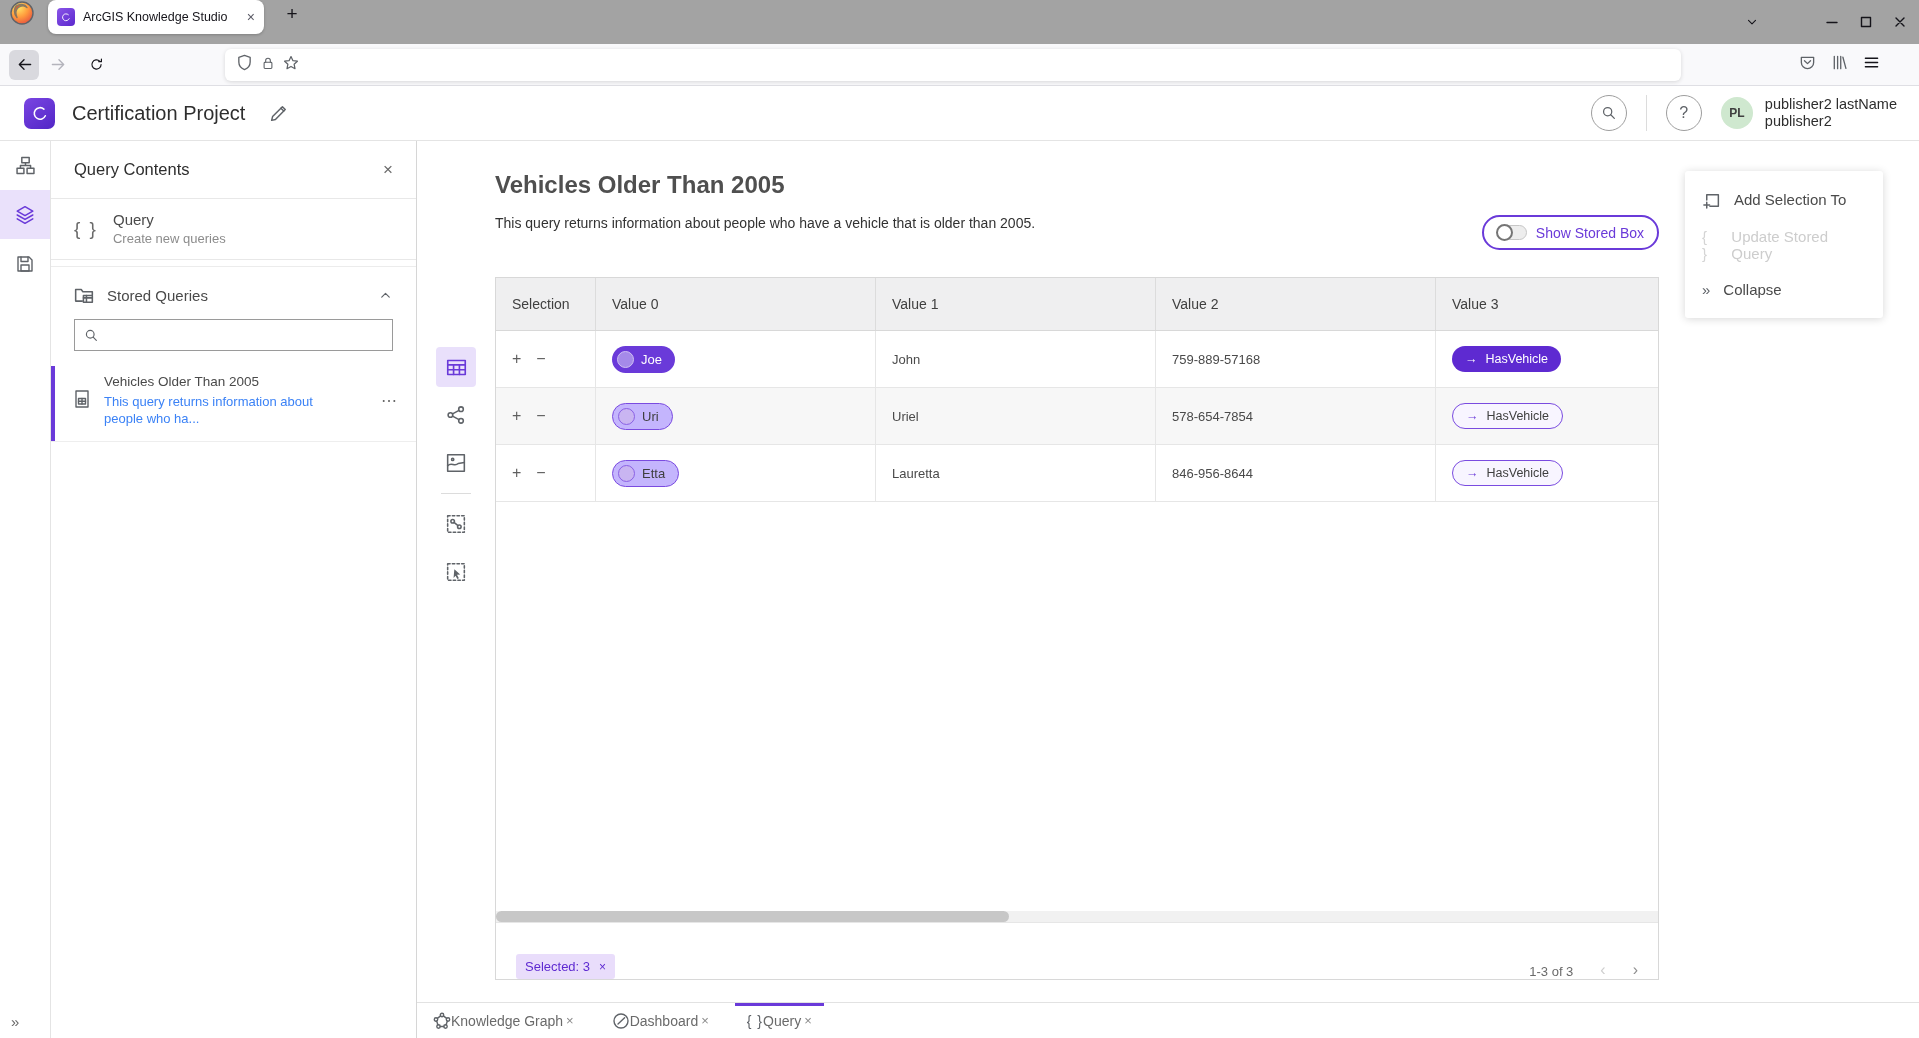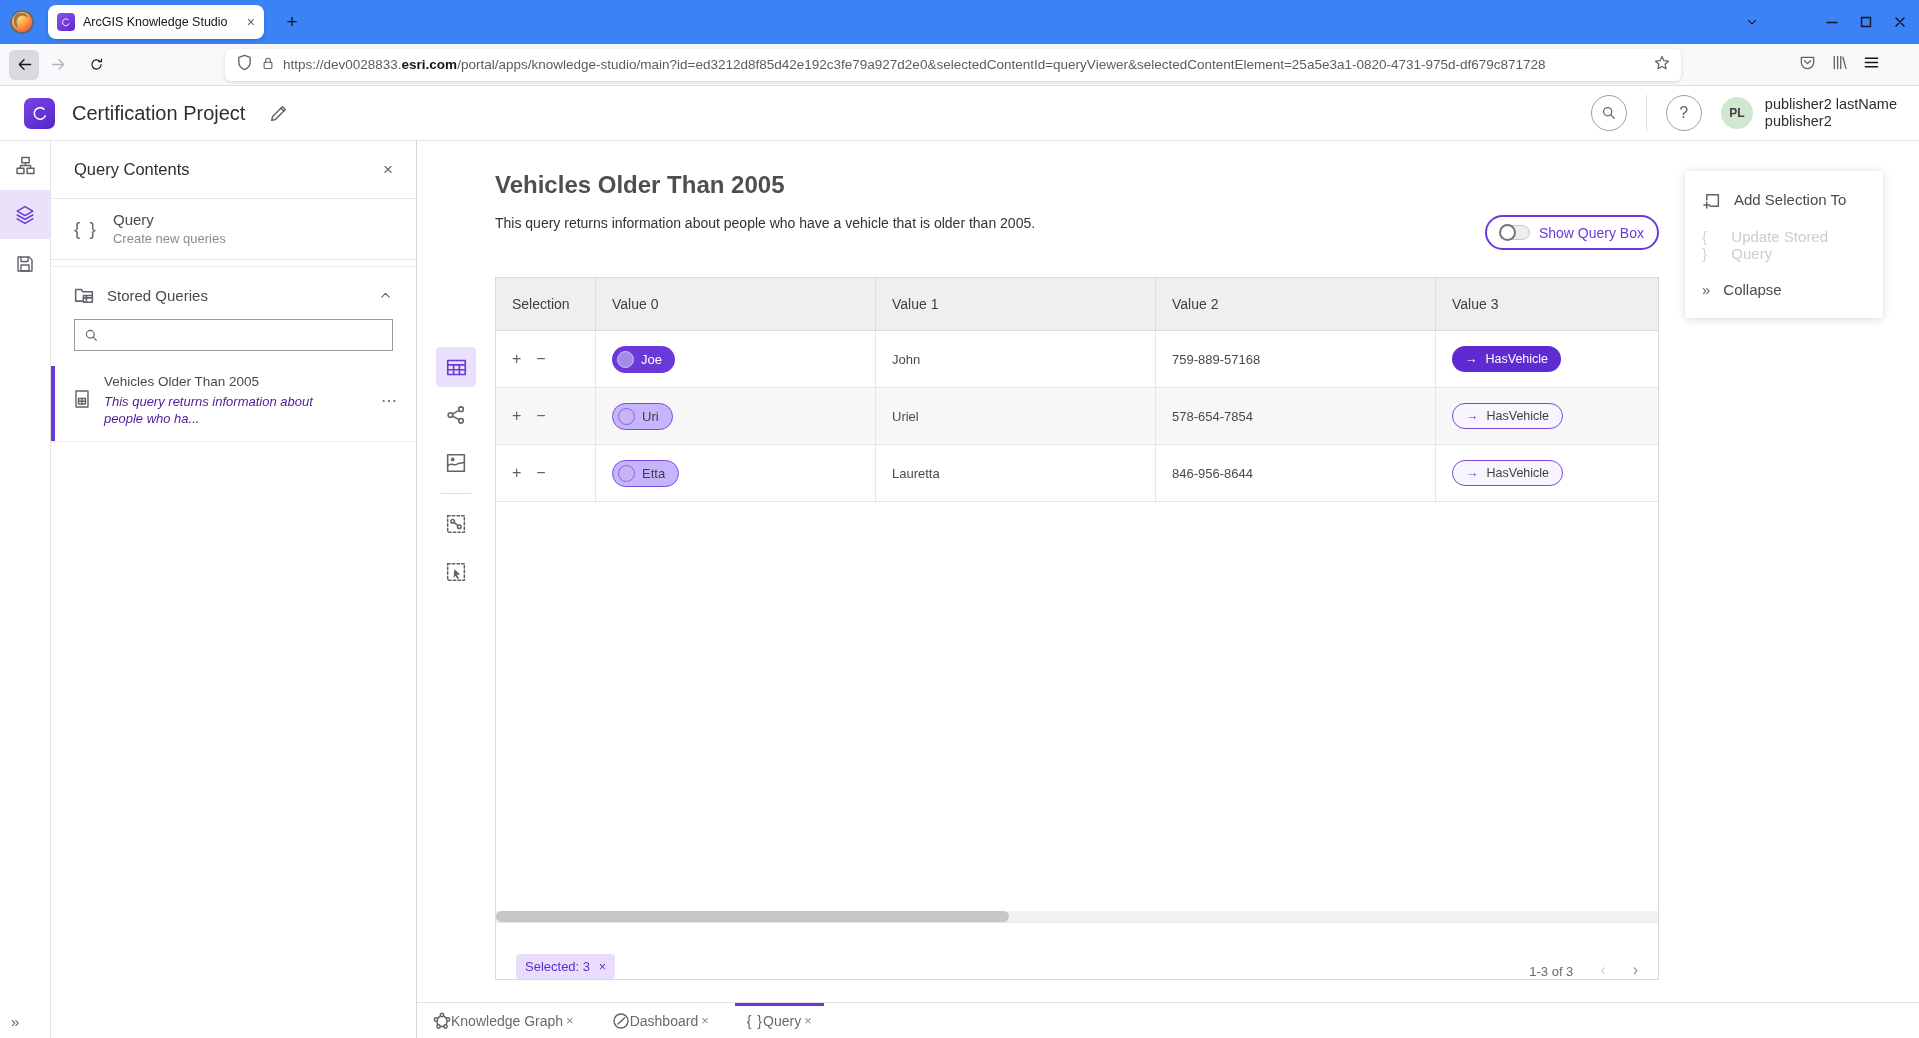--- a/index.html
+++ b/index.html
@@ -7,21 +7,21 @@
   body { font-family:"Liberation Sans", sans-serif; background:#fff; }
   .screen { position:relative; width:1919px; height:1038px; background:#fff; }
 
   svg { fill:none; stroke:#5f6368; stroke-width:1.4; stroke-linecap:round; stroke-linejoin:round; }
   svg.purple { stroke:#6a3ad9; }
   svg.white { stroke:#fff; }
   svg.dim { stroke:#b4b4bc; }
   svg.dark { stroke:#15141a; }
 
   
-  .tabbar { height:44px; background:#3b82f6; display:flex; align-items:center; }
+  .tabbar { height:44px; background:#a3a3a3; display:flex; }
   .ff-logo { width:26px; height:26px; margin-left:9px; flex-shrink:0; }
   .btab { margin-left:13px; width:216px; height:34px; background:#fff; border-radius:8px;
           box-shadow:0 1px 3px rgba(0,0,0,.22); display:flex; align-items:center; padding:0 9px; gap:8px; }
   .favicon { width:18px; height:18px; border-radius:4px; background:linear-gradient(140deg,#8a55e8,#5b28cd);
              display:flex; align-items:center; justify-content:center; flex-shrink:0; }
   .btab-title { font-size:12.5px; color:#15141a; flex:1; white-space:nowrap; overflow:hidden; }
   .btab-close { color:#5b5b66; font-size:14px; }
   .newtab { margin-left:14px; width:28px; height:28px; display:flex; align-items:center; justify-content:center;
             color:#15141a; font-size:19px; border-radius:4px; }
   .win-controls { margin-left:auto; display:flex; align-items:center; height:100%; padding-right:2px; }
@@ -72,21 +72,21 @@
   .qitem-title { font-size:15px; color:#4a4a4a; }
   .qitem-sub { font-size:13px; color:#8c8c8c; margin-top:3px; }
   .section-sep { height:7px; border-bottom:1px solid #ececec; }
   .stored-hd { display:flex; align-items:center; gap:13px; padding:18px 23px 12px; }
   .stored-title { font-size:15px; color:#4a4a4a; flex:1; }
   .searchbox { margin:2px 23px 0; height:32px; border:1px solid #9a9a9a; display:flex; align-items:center; padding:0 9px; background:#fff; }
   .stored-item { margin-top:15px; position:relative; display:flex; gap:13px; padding:8px 18px 14px 22px; border-bottom:1px solid #eee; }
   .stored-item::before { content:''; position:absolute; left:0; top:0; bottom:0; width:4px; background:#6a3ad9; }
   .si-doc { margin-top:16px; flex-shrink:0; }
   .si-title { font-size:13.5px; color:#4a4a4a; }
-  .si-desc { font-size:13px; color:#4c1d95; line-height:17px; margin-top:4px; max-width:232px;font-style:italic; }
+  .si-desc { font-size:13px; color:#3b82f6; line-height:17px; margin-top:4px; max-width:232px; }
   .si-kebab { margin-left:auto; color:#6a6a6a; font-size:16px; letter-spacing:1px; align-self:center; }
 
   .content { flex:1; display:flex; flex-direction:column; min-width:0; }
   .main { flex:1; position:relative; background:#fff; }
   .main-title { position:absolute; left:78px; top:30px; font-size:24px; font-weight:700; color:#4f4f4f; }
   .desc-row { position:absolute; left:78px; top:74px; width:1164px; display:flex; align-items:flex-start; }
   .main-desc { font-size:14px; color:#323232; }
   .toggle { margin-left:auto; height:35px; border:2px solid #6a3ad9; border-radius:19px;
             display:flex; align-items:center; padding:0 13px; gap:9px; background:#fff; }
   .track { width:30px; height:15px; background:#ededed; border:1px solid #c6c6c6; border-radius:9px; position:relative; }
@@ -226,21 +226,20 @@
         <svg width="17" height="17" viewBox="0 0 18 18">
             <path d="M9 1.5 15 3.5 V8.5 C15 12.5 12.3 15.3 9 16.5 C5.7 15.3 3 12.5 3 8.5 V3.5 Z"></path>
           </svg>
       </span>
       <span>
         <svg width="14" height="14" viewBox="0 0 18 18">
             <rect x="4" y="8" width="10" height="8" rx="1.2"></rect>
             <path d="M6 8 V5.8 a3 3 0 0 1 6 0 V8"></path>
           </svg>
       </span>
-      <span class="url-text"><span class="pre">https://dev0028833.</span><span class="dom">esri.com</span><span class="path">/portal/apps/knowledge-studio/main?id=ed3212d8f85d42e192c3fe79a927d2e0&amp;selectedContentId=queryViewer&amp;selectedContentElement=25a5e3a1-0820-4731-975d-df679c871728</span></span>
       <span>
         <svg width="16" height="16" viewBox="0 0 18 18">
             <path d="M9 1.8 11.2 6.4 16.2 7 12.5 10.4 13.5 15.4 9 12.9 4.5 15.4 5.5 10.4 1.8 7 6.8 6.4 Z"></path>
           </svg>
       </span>
     </div>
     <div class="nav-right">
       <span>
         <svg width="17" height="17" viewBox="0 0 18 18">
             <path d="M2.5 3.5 h13 v5.5 a6.5 6.5 0 0 1 -13 0 Z"></path>
@@ -368,21 +367,21 @@
       <div class="main">
 
         <div class="main-title">Vehicles Older Than 2005</div>
 
         <div class="desc-row">
           <span class="main-desc">This query returns information about people who have a vehicle that is older than 2005.</span>
           <span class="toggle">
             <span class="track">
                 <span class="knob"></span>
               </span>
-            <span class="toggle-label">Show Query Box</span>
+            <span class="toggle-label">Show Stored Box</span>
           </span>
         </div>
 
         <div class="vtoolbar">
           <div class="vbtn sel">
             <svg width="21" height="21" viewBox="0 0 18 18" class="purple">
                 <rect x="1.5" y="3" width="15" height="12"></rect>
                 <path d="M1.5 6.8 h15 M1.5 10.9 h15 M6.5 6.8 v8.2 M11.5 6.8 v8.2"></path>
               </svg>
           </div>

